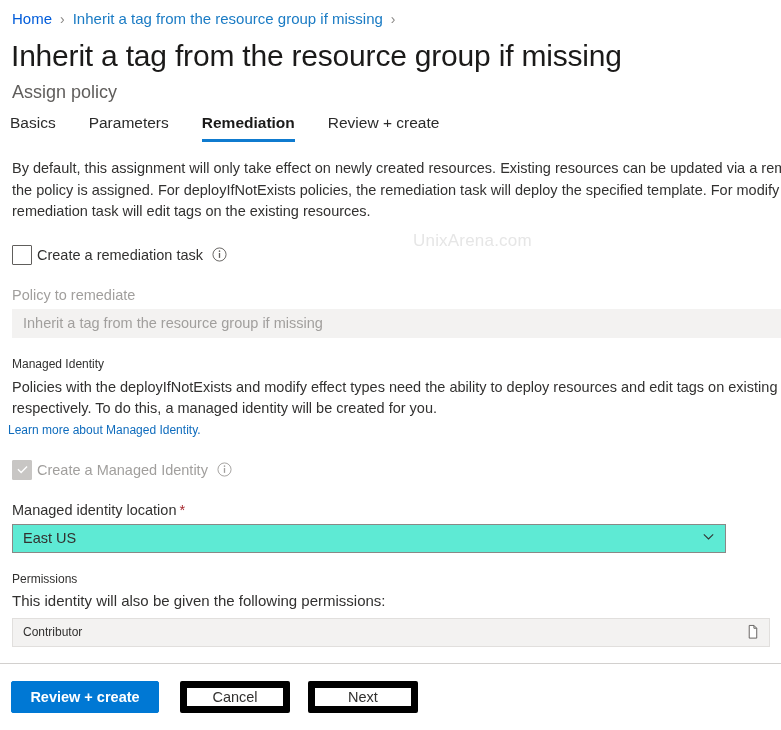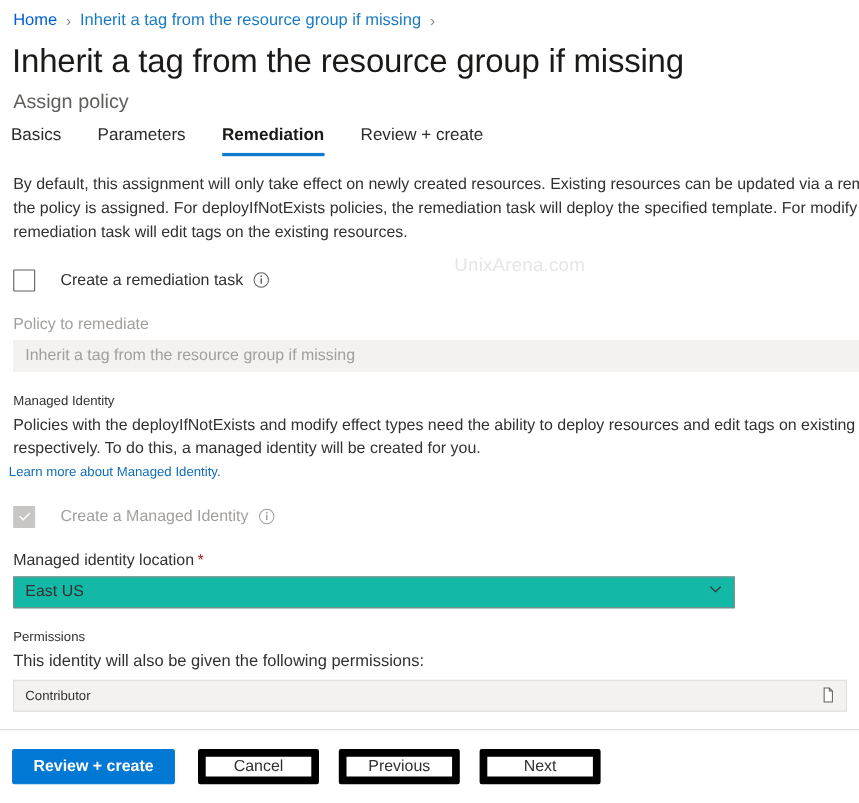--- a/index.html
+++ b/index.html
@@ -108,21 +108,21 @@
   .cbox.disabled-checked {
     border: 1px solid #c8c6c4;
     background: #c8c6c4;
     display: flex; align-items: center; justify-content: center;
     cursor: default;
   }
   .cbox.disabled-checked svg { display: block; }
   .check-label {
     font-size: 14.5px;
     color: #323130;
-    margin-left: 23px;
+    margin-left: 5px;
   }
   .check-label.dim { color: #a19f9d; }
   .info-icon {
     margin-left: 9px;
     width: 15px; height: 15px;
     display: inline-flex;
     cursor: pointer;
   }
 
   
@@ -167,24 +167,24 @@
     color: #0f6cbd;
     text-decoration: none;
     cursor: pointer;
     display: inline-block;
     margin-left: 8px;
   }
 
   
   .select-wrap {
     margin: 5px 0 0 12px;
-    width: 656px;
+    width: 714px;
     height: 29px;
     border: 1px solid #8a8886;
-    background: #14b8a6;
+    background: #5eead4;
     display: flex;
     align-items: center;
     justify-content: space-between;
     padding: 0 9px 0 10px;
     cursor: pointer;
   }
   .select-value { font-size: 14.5px; color: #323130; }
 
   .perm-text {
     font-size: 15px;
@@ -354,17 +354,16 @@
       </span>
     </div>
   </div>
 
   <div class="watermark">UnixArena.com</div>
 
   <div class="footer-divider"></div>
   <div class="footer">
     <div class="btn btn-primary">Review + create</div>
     <div class="btn btn-default">Cancel</div>
-    <div class="btn btn-default">Previous</div>
     <div class="btn btn-default">Next</div>
   </div>
 
 </div>
 
 </body></html>

